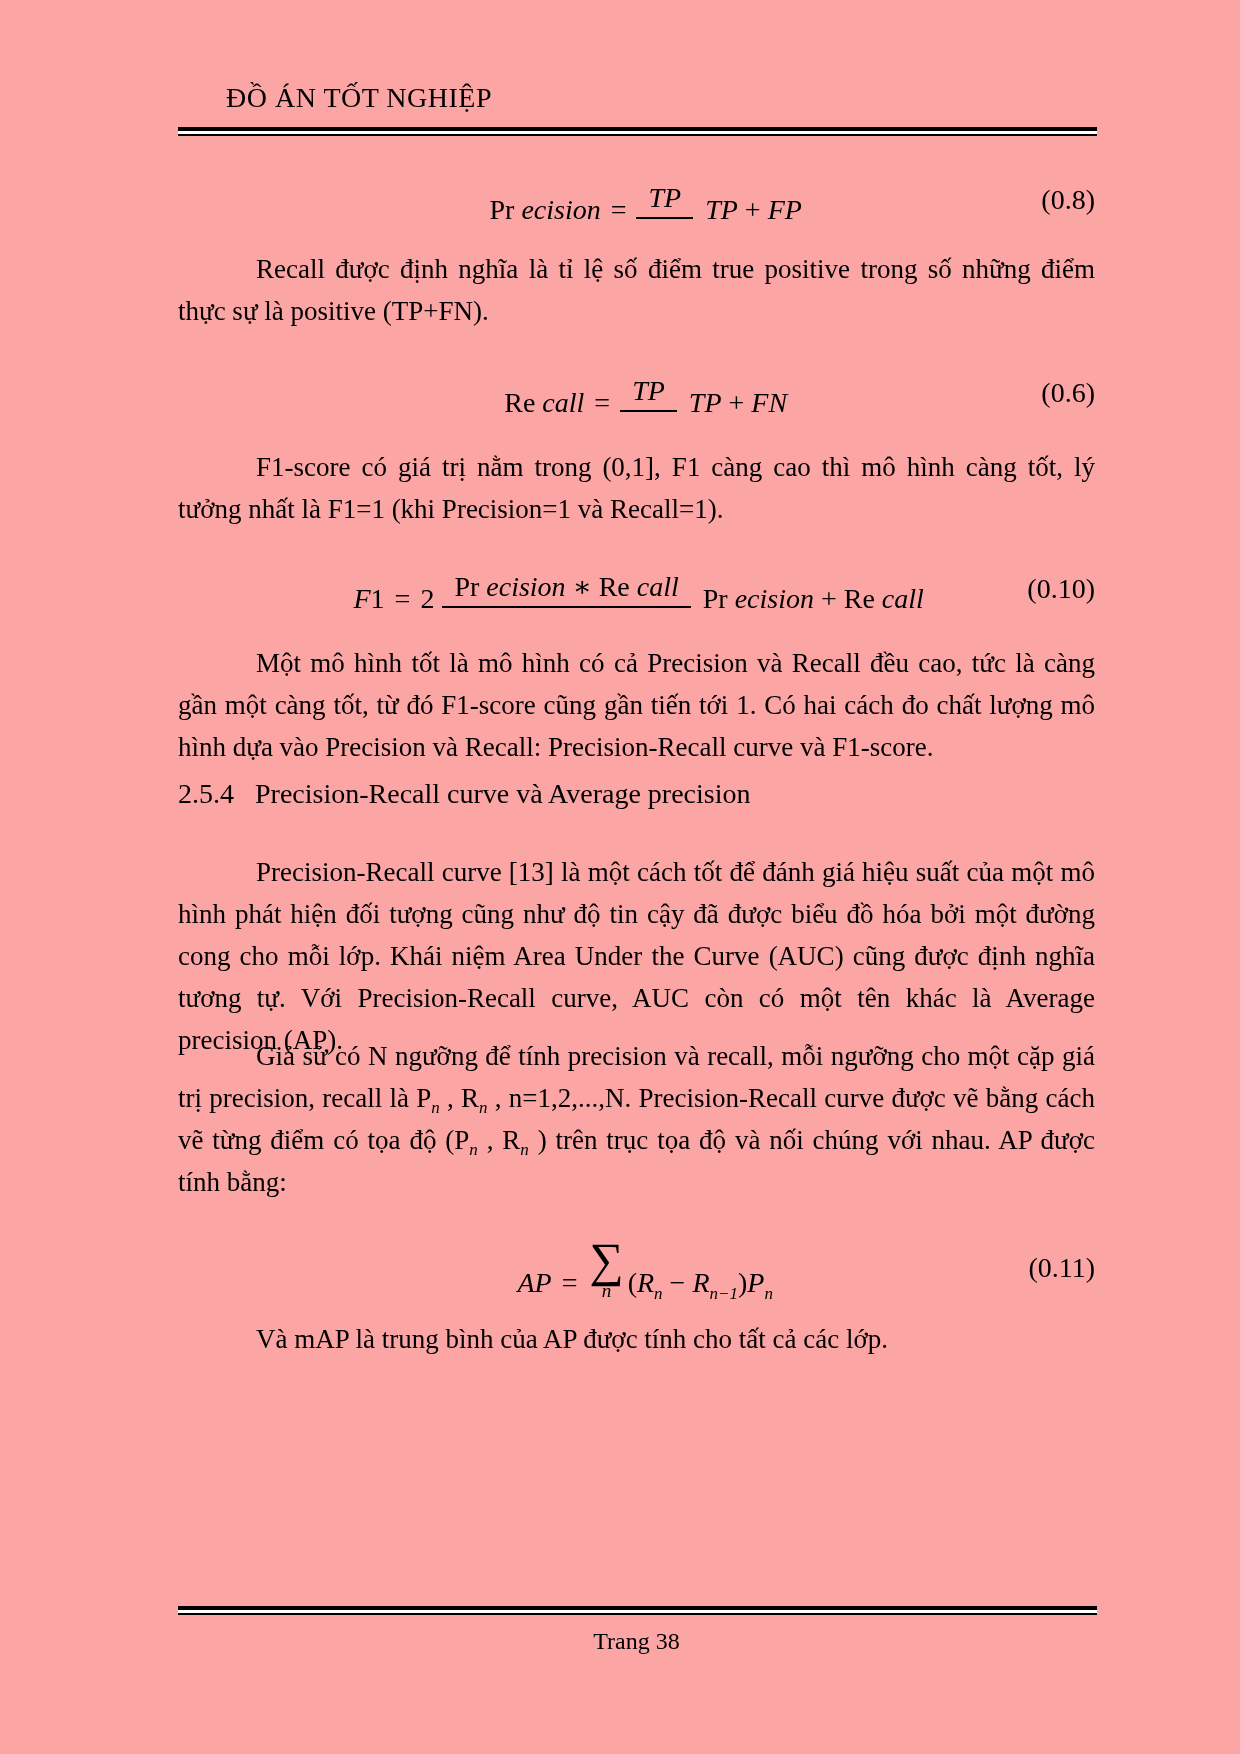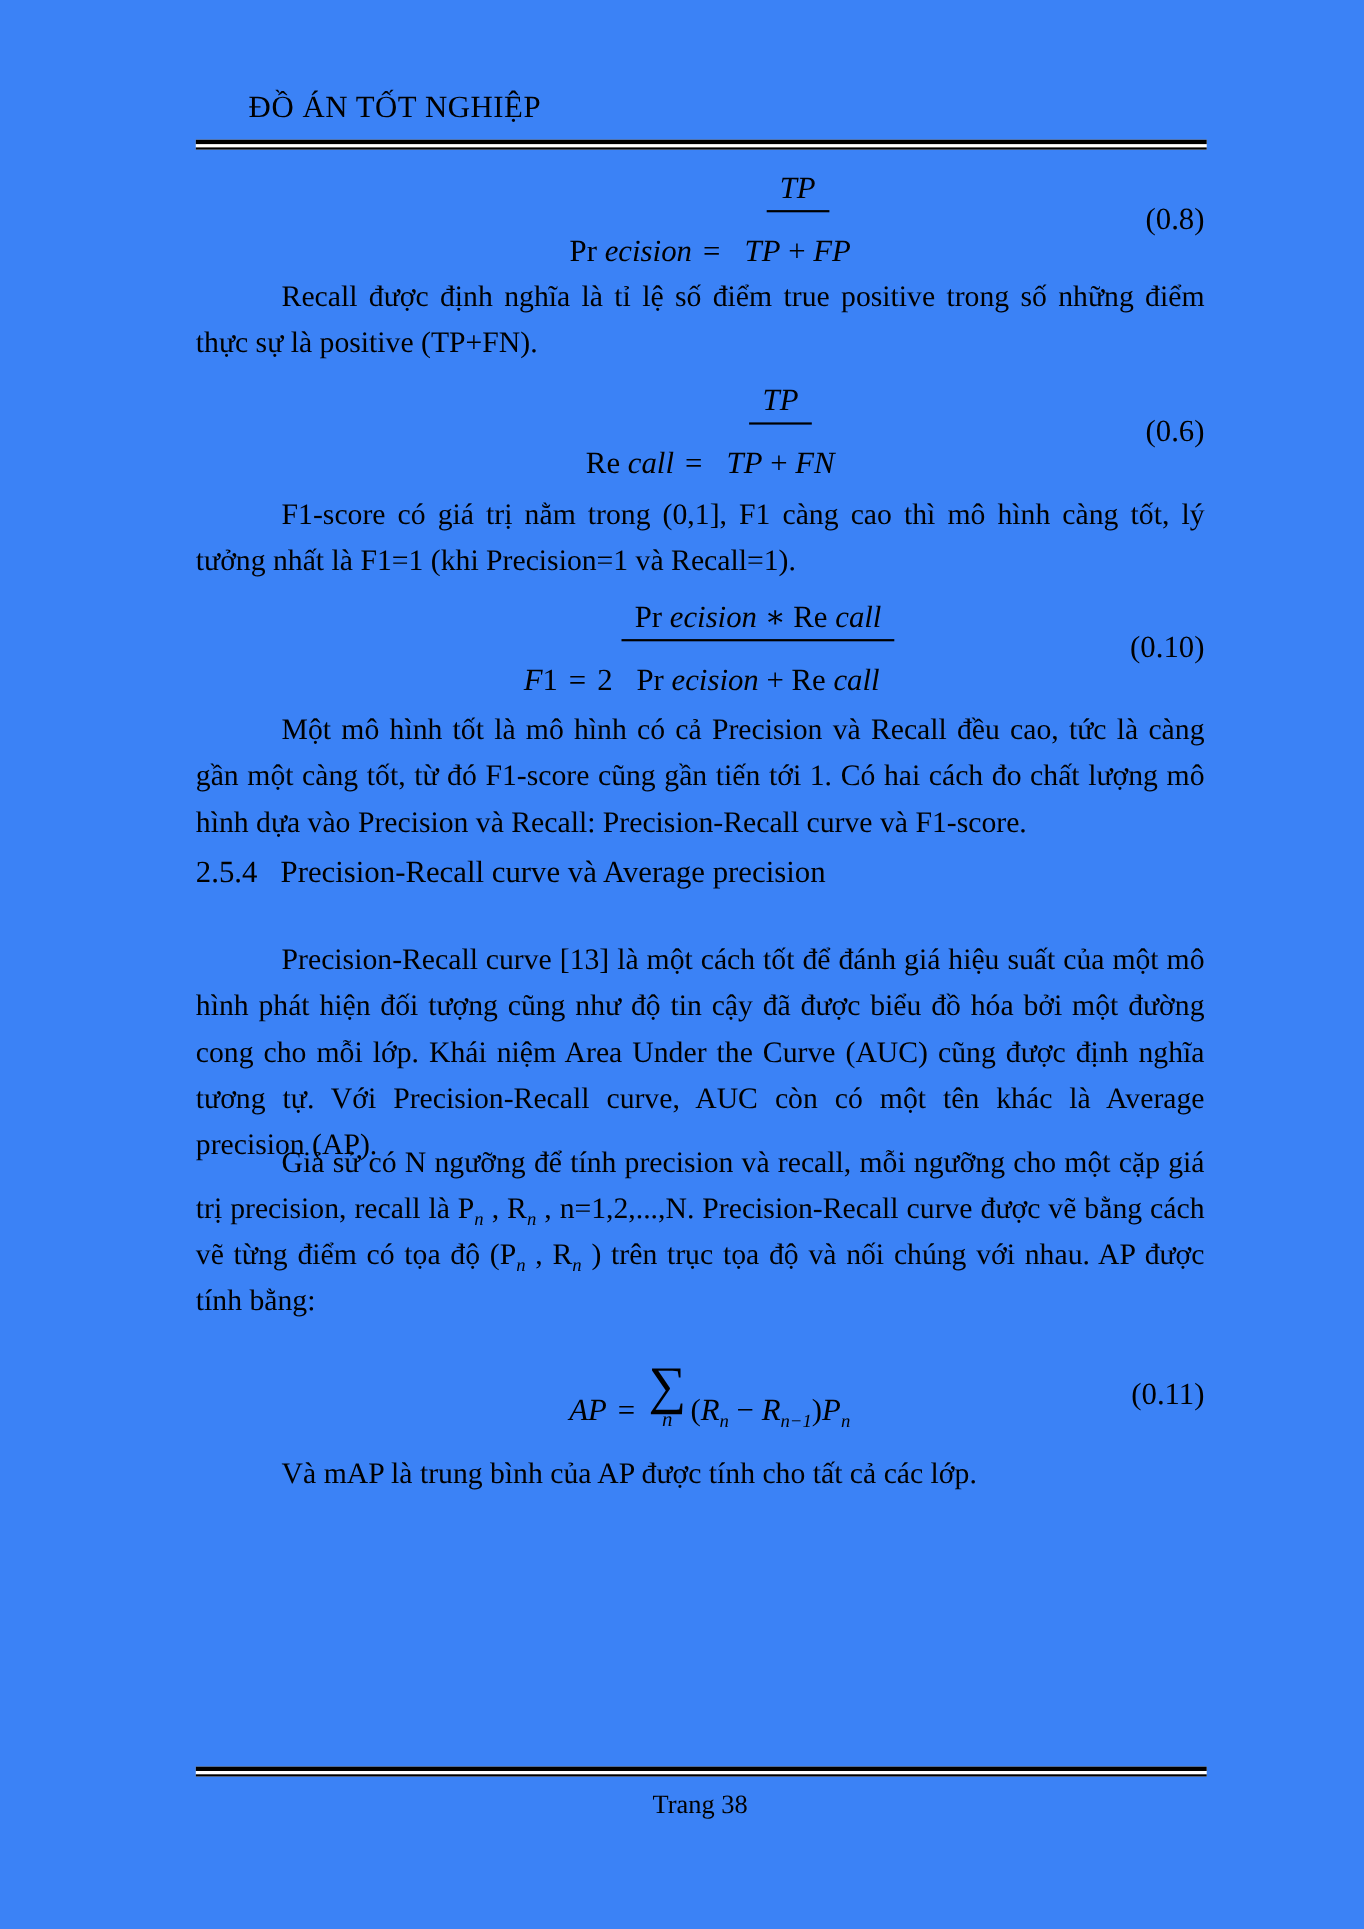--- a/index.html
+++ b/index.html
@@ -1,19 +1,19 @@
 <!DOCTYPE html>
 <html><head>
 <meta charset="utf-8">
 <style>
   html,body{margin:0;padding:0;background:#ffffff;}
   .page{
     position:relative;
     width:1240px;height:1754px;
-    background:#3b82f6;
+    background:#fca5a5;
     font-family:"Liberation Serif","DejaVu Serif",serif;
     color:#000;
     overflow:hidden;
   }
   .header-title{
     position:absolute;left:226px;top:82px;
     font-size:28px;letter-spacing:0.5px;white-space:nowrap;
   }
   .rule-double{
     position:absolute;left:178px;width:919px;height:3px;
@@ -37,21 +37,21 @@
     display:flex;align-items:center;
   }
   .eq-center{
     flex:1;display:flex;justify-content:center;align-items:flex-end;
     font-size:28px;transform:translateX(42px);white-space:nowrap;
   }
   .eq-number{font-size:28px;}
   .rel{margin:0 10px;}
   .coef{margin-right:8px;}
   .it, .it span{font-style:italic;}
-  .frac{display:inline-flex;flex-direction:column;align-items:center;vertical-align:middle;}
+  .frac{display:inline-flex;flex-direction:row;align-items:center;vertical-align:middle;}
   .frac .num-line{padding:0 12px 3px;border-bottom:2px solid #000;}
   .frac .den-line{padding:20px 12px 0;}
   sub{font-size:17px;line-height:0;font-style:italic;}
   .sum{display:inline-flex;flex-direction:column;align-items:center;margin:0 4px 0 2px;}
   .sum .sigma{font-size:48px;line-height:46px;font-style:normal;}
   .sum .ssub{font-size:19px;line-height:16px;font-style:italic;}
   .footer-label{
     position:absolute;left:178px;top:1628px;width:917px;
     font-size:24px;text-align:center;
   }

